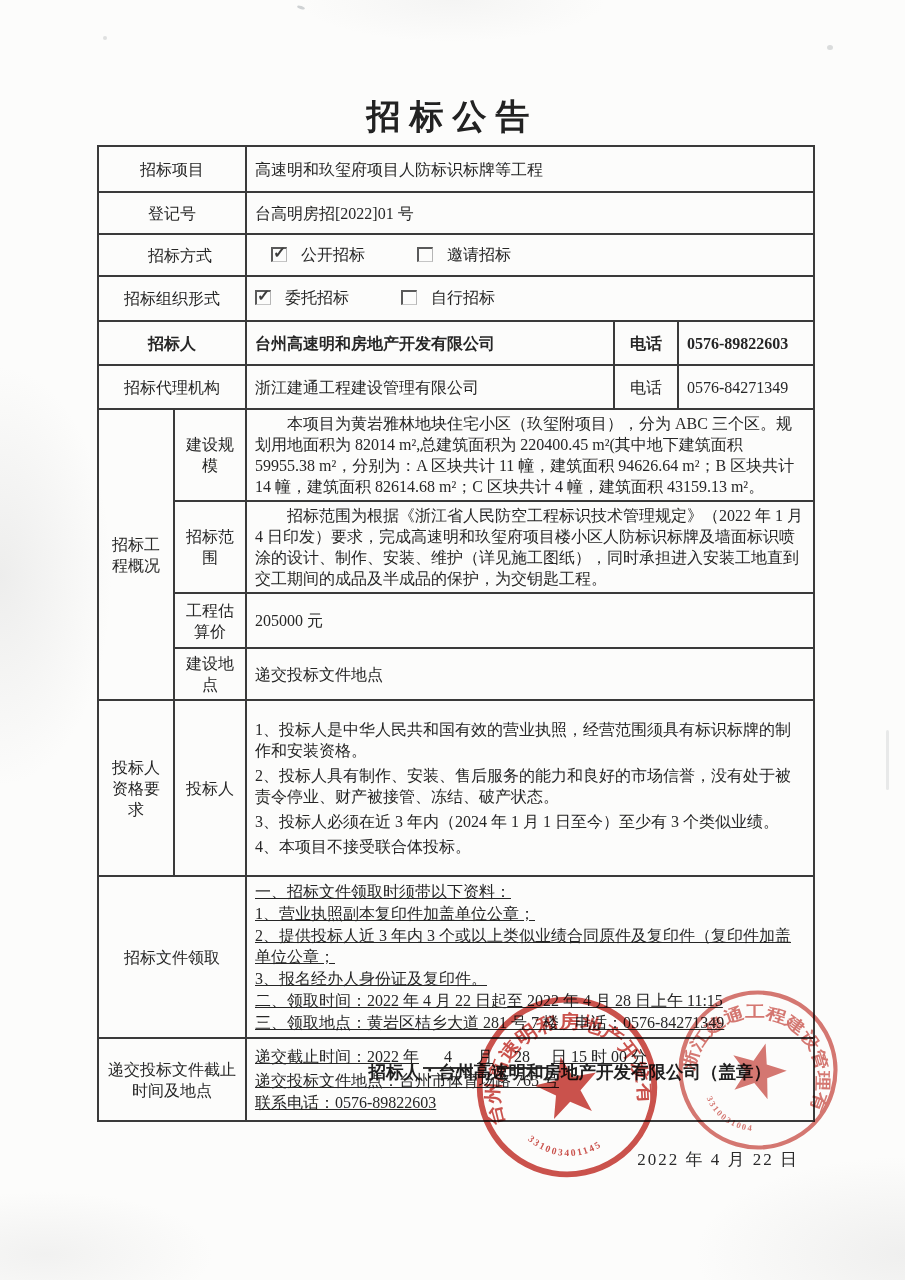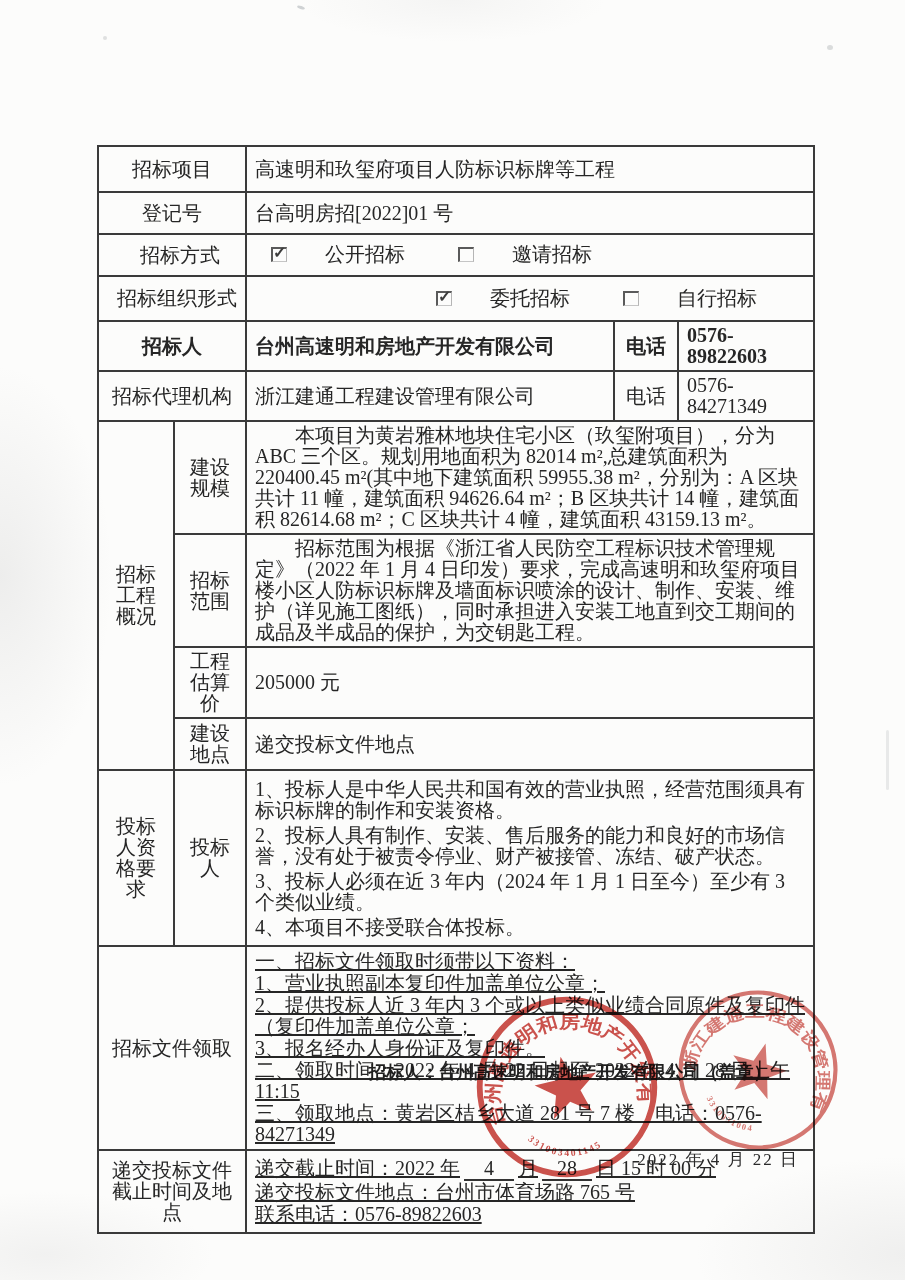--- a/index.html
+++ b/index.html
@@ -30,35 +30,35 @@
     letter-spacing:9px;color:#222;margin:0;
   }
 
   table.doc{
     position:absolute;left:97px;top:145px;
     width:716px;border-collapse:collapse;table-layout:fixed;
   }
   table.doc td{
     border:2px solid #3a3a3a;
     vertical-align:middle;
-    font-size:20px;line-height:21px;color:#262626;
+    font-size:16px;line-height:21px;color:#262626;
     padding:3px 8px;
     overflow:hidden;
   }
   td.lbl{text-align:center;padding:3px 4px;}
   td.val{text-align:left;padding-left:12px;}
   tr.r1 td{height:38px;} tr.r2 td{height:34px;} tr.r3 td{height:34px;padding-left:24px;}
-  tr.r4 td{height:37px;text-align:right;} tr.r5 td{height:36px;font-weight:bold;} tr.r6 td{height:36px;}
+  tr.r4 td{height:37px;} tr.r5 td{height:36px;font-weight:bold;} tr.r6 td{height:36px;}
   tr.r7 td{height:82px;} tr.r8 td{height:83px;} tr.r9 td{height:47px;}
   tr.r10 td{height:44px;} tr.r11 td{height:168px;} tr.r12 td{height:145px;}
   tr.r13 td{height:75px;}
   .para{margin:0;text-indent:2em;}
   .qitem{margin:4px 0;}
   .dline{margin:1px 0;text-decoration:underline;}
-  .opt{display:inline-flex;align-items:center;margin-right:48px;gap:24px;}
+  .opt{display:inline-flex;align-items:center;margin-right:48px;}
   .cb{
     display:inline-block;width:13px;height:12px;position:relative;
     border-top:2px solid #5a5a5a;border-left:2px solid #5a5a5a;
     border-right:1px solid #b5b5b5;border-bottom:1px solid #c5c5c5;
     margin-right:14px;
   }
   .cb.checked::after{
     content:"\2713";
     position:absolute;left:0px;top:-7px;
     font-size:16px;font-weight:700;color:#3c3c3c;
@@ -84,20 +84,21 @@
 </head>
 <body>
 
 <div class="page">
 
   <div class="artifact a1"></div>
   <div class="artifact a2"></div>
   <div class="artifact a3"></div>
   <div class="artifact a4"></div>
 
+  <h1 class="title">招标公告</h1>
 
   <table class="doc">
     <colgroup>
       <col style="width:76px">
         <col style="width:72px">
         <col style="width:368px">
         <col style="width:64px">
         <col style="width:136px">
     </colgroup>
 

